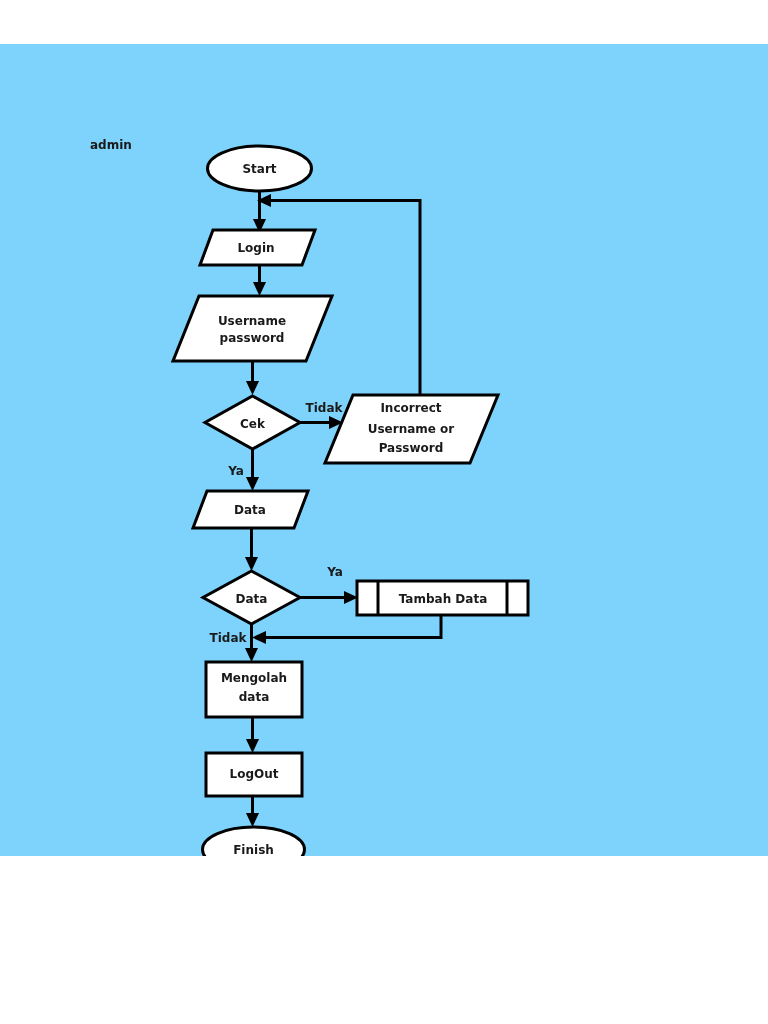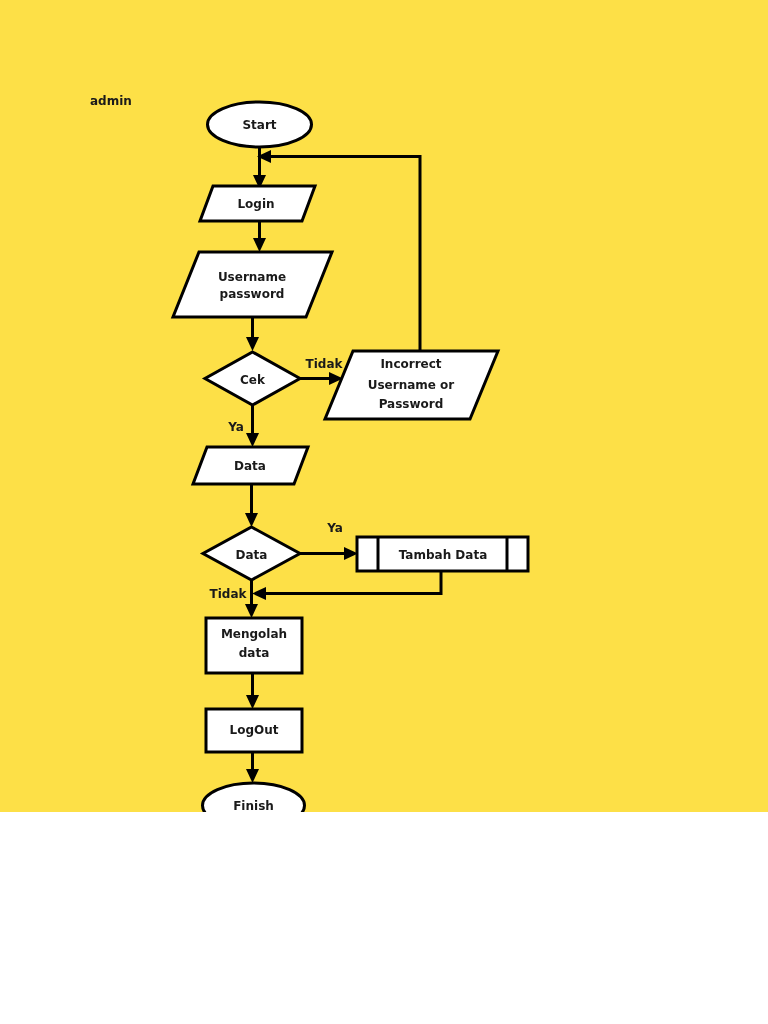--- a/index.html
+++ b/index.html
@@ -4,23 +4,24 @@
 <style>
   html, body {
     margin: 0;
     padding: 0;
     background: #ffffff;
   }
   #page {
     position: relative;
     width: 768px;
     height: 812px;
-    background: #fde047;
+    background: #7dd3fc;
     overflow: hidden;
     font-family: "DejaVu Sans", "Liberation Sans", sans-serif;
+    margin-top: 44px;
   }
   #flow-svg {
     position: absolute;
     left: 0;
     top: 0;
     width: 768px;
     height: 1024px;
   }
   .shape-outline {
     fill: #ffffff;

